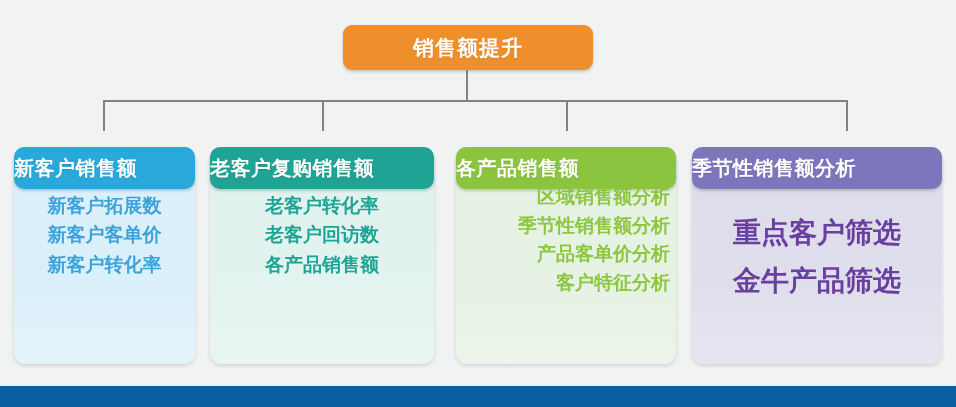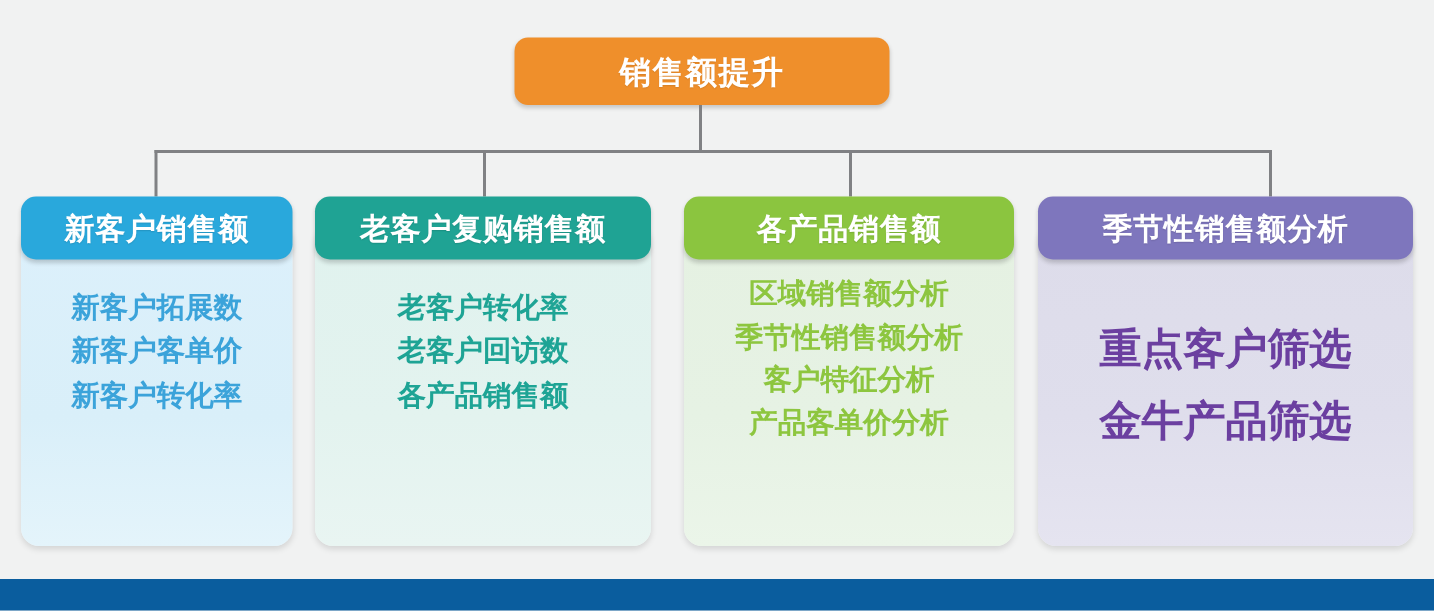--- a/index.html
+++ b/index.html
@@ -64,27 +64,26 @@
   .branch-body {
     position: absolute;
     left: 0;
     top: 18px;
     border-radius: 12px;
     box-shadow: 0 2px 4px rgba(0,0,0,0.13);
   }
   .branch-head {
     position: absolute;
     left: 0;
-    top: 0;
+    top: 16px;
     height: 42px;
     border-radius: 10px;
     box-shadow: 0 2px 3px rgba(0,0,0,0.18);
     display: flex;
     align-items: center;
-    justify-content: center;
     z-index: 2;
   }
   .branch-head .head-label {
     color: #ffffff;
     font-size: 20px;
     font-weight: bold;
     letter-spacing: 0.5px;
     text-shadow: 0 1px 1px rgba(0,0,0,0.12);
     white-space: nowrap;
   }
@@ -129,21 +128,21 @@
   
   .b4           { left: 692px; width: 250px; }
   .b4 .branch-body { width: 250px; height: 215px;
         background: linear-gradient(180deg,#dddcea 0%, #dfdeec 60%, #e5e4f0 100%); }
   .b4 .branch-head { width: 250px; background: #7e76bd; }
   .b4 .branch-item { color: #6b3fa0; }
   .b4 .branch-items { top: 78px; }
   .b4 .branch-item { font-size: 28px; line-height: 1.72; }
 
   .b3 .branch-items { top: 52px; }
-  .b3 .branch-item { line-height: 1.5; }
+  .b3 .branch-item { line-height: 1.5; text-align: right; }
 
   
   .bottom-bar {
     position: absolute;
     left: 0;
     top: 386px;
     width: 956px;
     height: 21px;
     background: #0a5d9e;
   }
@@ -189,22 +188,22 @@
   </div>
 
   <div class="branch b3">
     <div class="branch-body"></div>
     <div class="branch-head">
       <span class="head-label">各产品销售额</span>
     </div>
     <div class="branch-items">
       <div class="branch-item">区域销售额分析</div>
       <div class="branch-item">季节性销售额分析</div>
+      <div class="branch-item">产品客单价分析</div>
       <div class="branch-item">客户特征分析</div>
-      <div class="branch-item">产品客单价分析</div>
     </div>
   </div>
 
   <div class="branch b4">
     <div class="branch-body"></div>
     <div class="branch-head">
       <span class="head-label">季节性销售额分析</span>
     </div>
     <div class="branch-items">
       <div class="branch-item">重点客户筛选</div>

